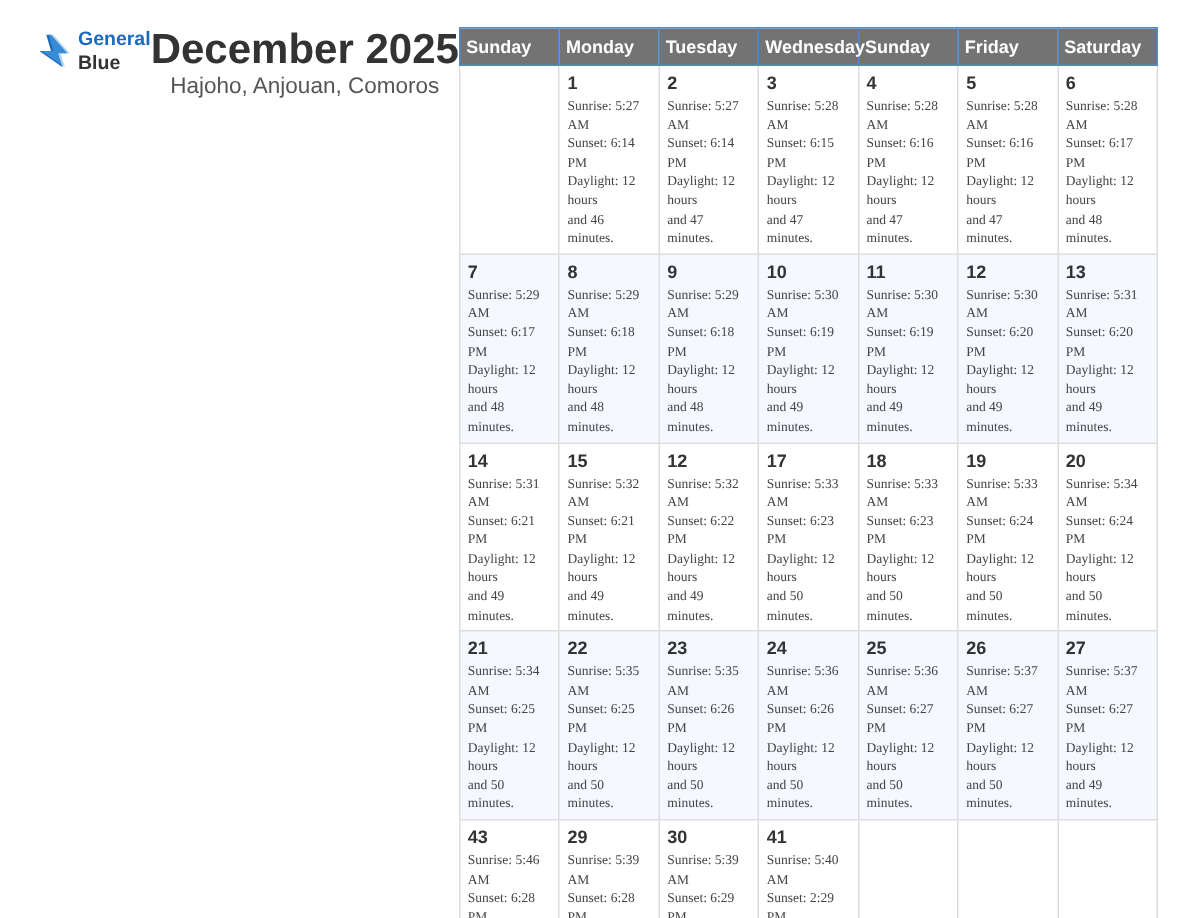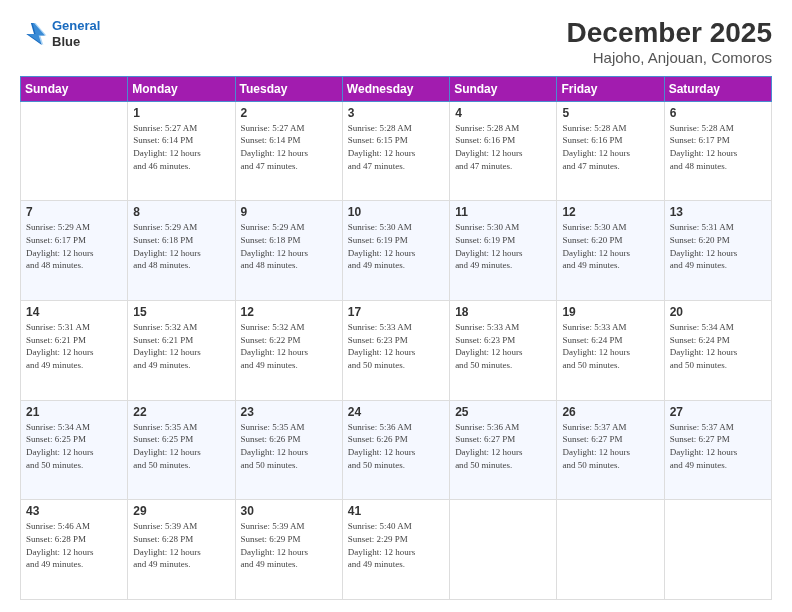--- a/index.html
+++ b/index.html
@@ -8,21 +8,21 @@
       height: 612px;
       background: #fff;
       font-family: Arial, sans-serif;
       overflow: hidden;
     }
     .page {
       width: 792px;
       height: 612px;
       padding: 18px 20px 12px 20px;
       display: flex;
-      flex-direction: column;
+      flex-direction: row;
     }
     .header {
       display: flex;
       justify-content: space-between;
       align-items: flex-start;
       margin-bottom: 10px;
     }
     .logo {
       display: flex;
       align-items: center;
@@ -35,22 +35,21 @@
       line-height: 1.2;
     }
     .logo-text span {
       color: #1a6bbf;
     }
     .logo-icon {
       width: 28px;
       height: 28px;
     }
     .title-block {
-      text-align: right;
-      margin-left: 32px;
+      text-align: center;
     }
     .title-block h1 {
       font-size: 28px;
       font-weight: bold;
       color: #333;
       line-height: 1.1;
     }
     .title-block h2 {
       font-size: 15px;
       font-weight: normal;
@@ -95,21 +94,21 @@
     .empty-cell {
       background: #f9f9f9;
     }
     tr:nth-child(even) td {
       background: #f5f8ff;
     }
     tr:nth-child(odd) td {
       background: #fff;
     }
     .calendar thead tr th {
-      background: #a21caf;
+      background: #737373;
     }
   </style>
 </head>
 <body>
 
 <div class="page">
   <div class="header">
     <div class="logo">
       <svg class="logo-icon" viewBox="0 0 36 36">
         <polygon points="18,4 32,20 24,20 28,32 8,18 18,18 14,4" fill="#1a6bbf"></polygon>

